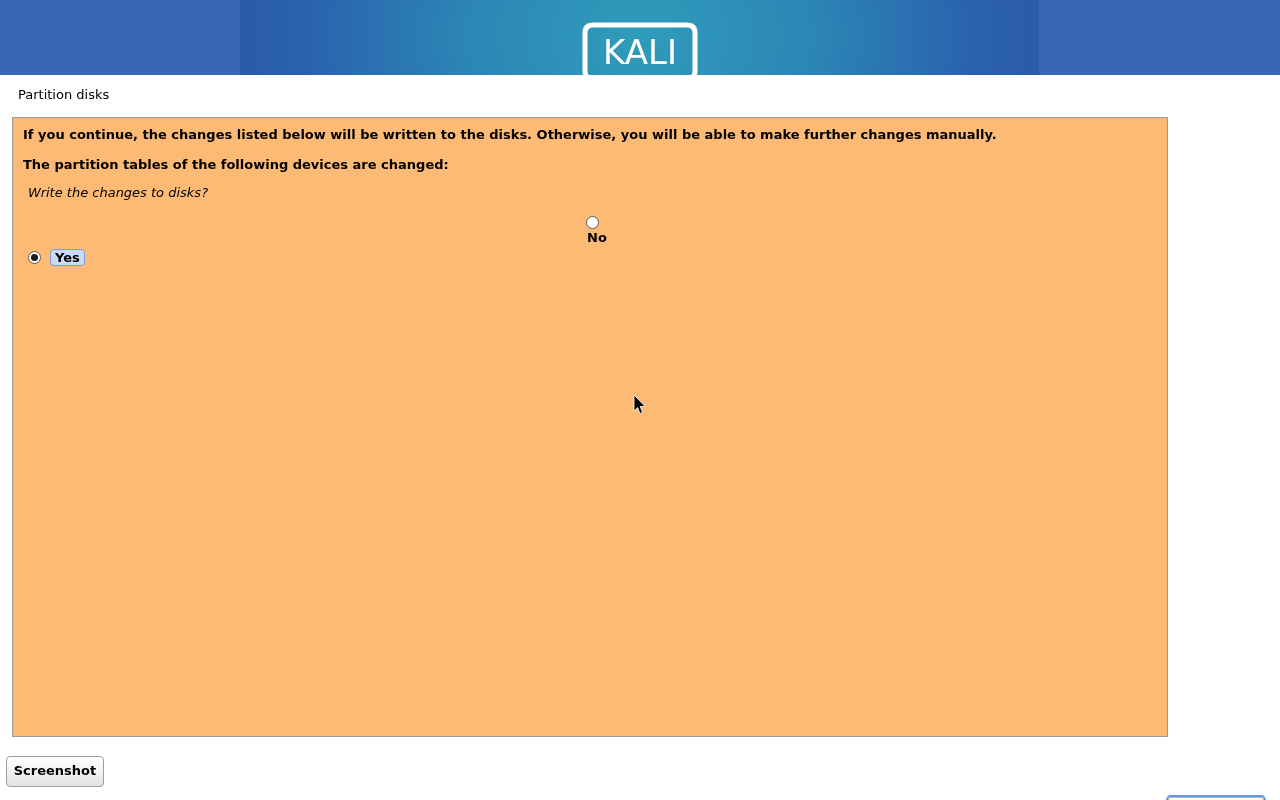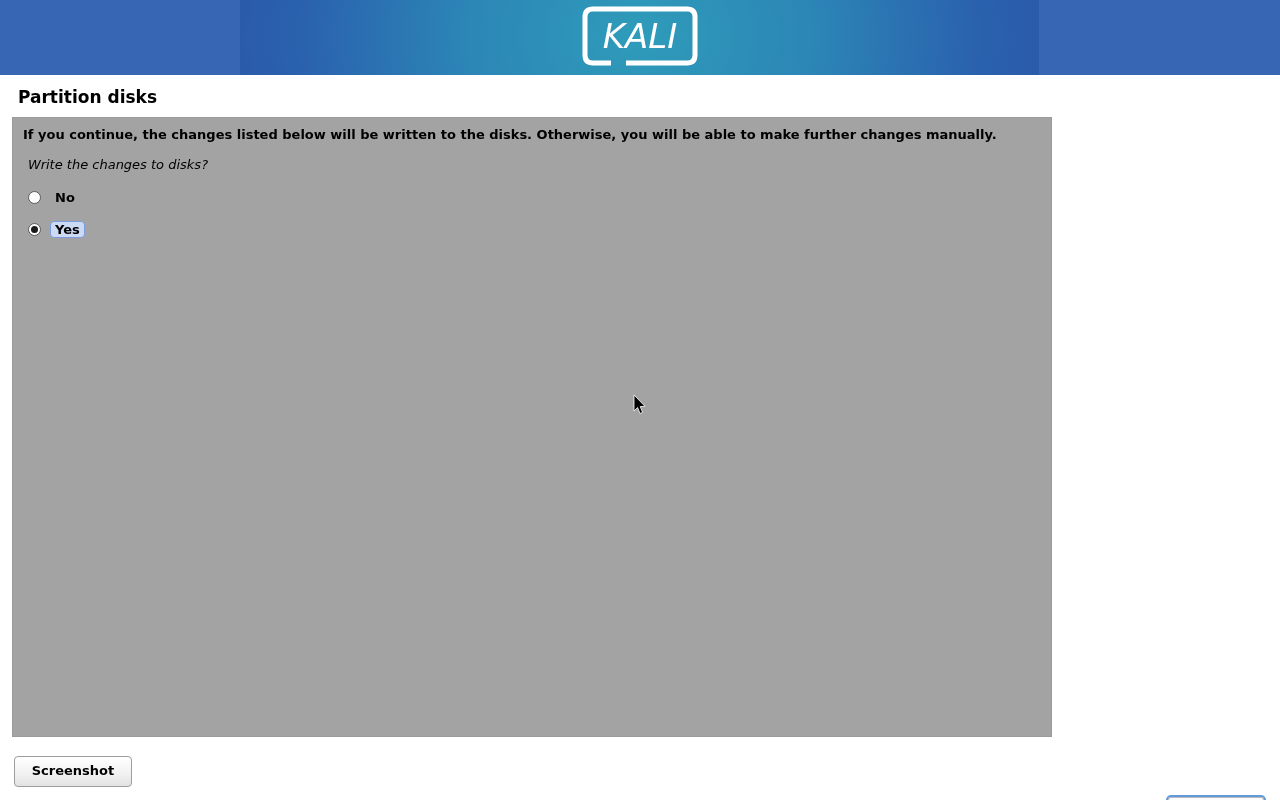--- a/index.html
+++ b/index.html
@@ -18,73 +18,73 @@
     background: #3766b5;
   }
   .banner-center {
     position: absolute; top: 0; left: 240px;
     width: 799px; height: 75px;
     background:
       radial-gradient(ellipse 430px 340px at 50% 48%,
         #2f9cba 0%, #2c86b6 40%, #2a62ae 78%, #2a58aa 100%);
   }
   .kali-logo {
-    position: absolute; top: 4px; left: 580px;
-    width: 120px; height: 63px; font-style: italic;
+    position: absolute; top: 20px; left: 580px;
+    width: 120px; height: 63px;
   }
   .kali-logo svg { display: block; }
   .kali-logo text {
     font-family: "DejaVu Sans", "Liberation Sans", sans-serif;
     font-weight: 500;
     fill: #ffffff;
   }
 
   
   .page-title {
     position: absolute; top: 87px; left: 18px;
-    font-size: 17px; font-weight: bold; color: #000000;
+    font-size: 13px; font-weight: normal; color: #000000;
   }
 
   
   .content-frame {
     position: absolute; top: 117px; left: 12px;
-    width: 1040px; height: 620px;
+    width: 1156px; height: 620px;
     border: 1px solid #9b9b9b;
-    background: #a3a3a3;
+    background: #fdba74;
     padding: 9px 10px 0 10px;
   }
   .intro-line {
     font-size: 13px; font-weight: bold; color: #000;
     line-height: 15px;
   }
   .group { margin-top: 15px; }
   .group-heading {
     font-size: 13px; font-weight: bold; color: #000;
     line-height: 15px;
   }
   .group-item {
     font-size: 13px; font-weight: bold; color: #000;
     line-height: 15px;
     padding-left: 13px;
   }
   .question-line {
-    margin-top: 3px;
+    margin-top: 13px;
     padding-left: 5px;
     font-size: 13px; font-style: italic; color: #000;
     line-height: 15px;
   }
 
   
   .option-row {
     display: flex; align-items: center;
     margin-top: 14px;
     padding-left: 5px;
     height: 18px;
   }
-  .option-row.first { margin-top: 16px; }
+  .option-row.first { margin-top: 16px; flex-direction: column; }
   .radio {
     width: 13px; height: 13px;
     border: 1px solid #5a5a5a;
     border-radius: 50%;
     background: #ffffff;
     position: relative;
     flex: 0 0 auto;
   }
   .radio.checked::after {
     content: "";
@@ -110,22 +110,22 @@
     position: absolute;
     height: 31px;
     border-radius: 4px;
     background: linear-gradient(#ffffff 0%, #f2f2f2 55%, #e2e2e2 100%);
     font-size: 13px; font-weight: bold; color: #000;
     text-align: center;
     line-height: 28px;
     cursor: default;
   }
   .btn-screenshot {
-    top: 756px; left: 14px;
-    width: 118px;
+    top: 756px; left: 6px;
+    width: 98px;
     border: 1px solid #9e9e9e;
   }
   .btn-continue {
     top: 755px; left: 1166px;
     width: 100px; height: 32px;
     border: 2px solid #639add;
     box-shadow: inset 0 0 0 1px #b9b9b9;
     border-radius: 5px;
     margin-top: 40px;
   }
@@ -150,20 +150,21 @@
   </div>
 </div>
 
 <div class="page-title">Partition disks</div>
 
 <div class="content-frame">
 
   <div class="intro-line">If you continue, the changes listed below will be written to the disks. Otherwise, you will be able to make further changes manually.</div>
 
   <div class="group">
+    <div class="group-heading">The partition tables of the following devices are changed:</div>
   </div>
 
 
   <div class="question-line">Write the changes to disks?</div>
 
   <div class="option-row first">
     <span class="radio"></span>
     <span class="option-label">No</span>
   </div>
 

